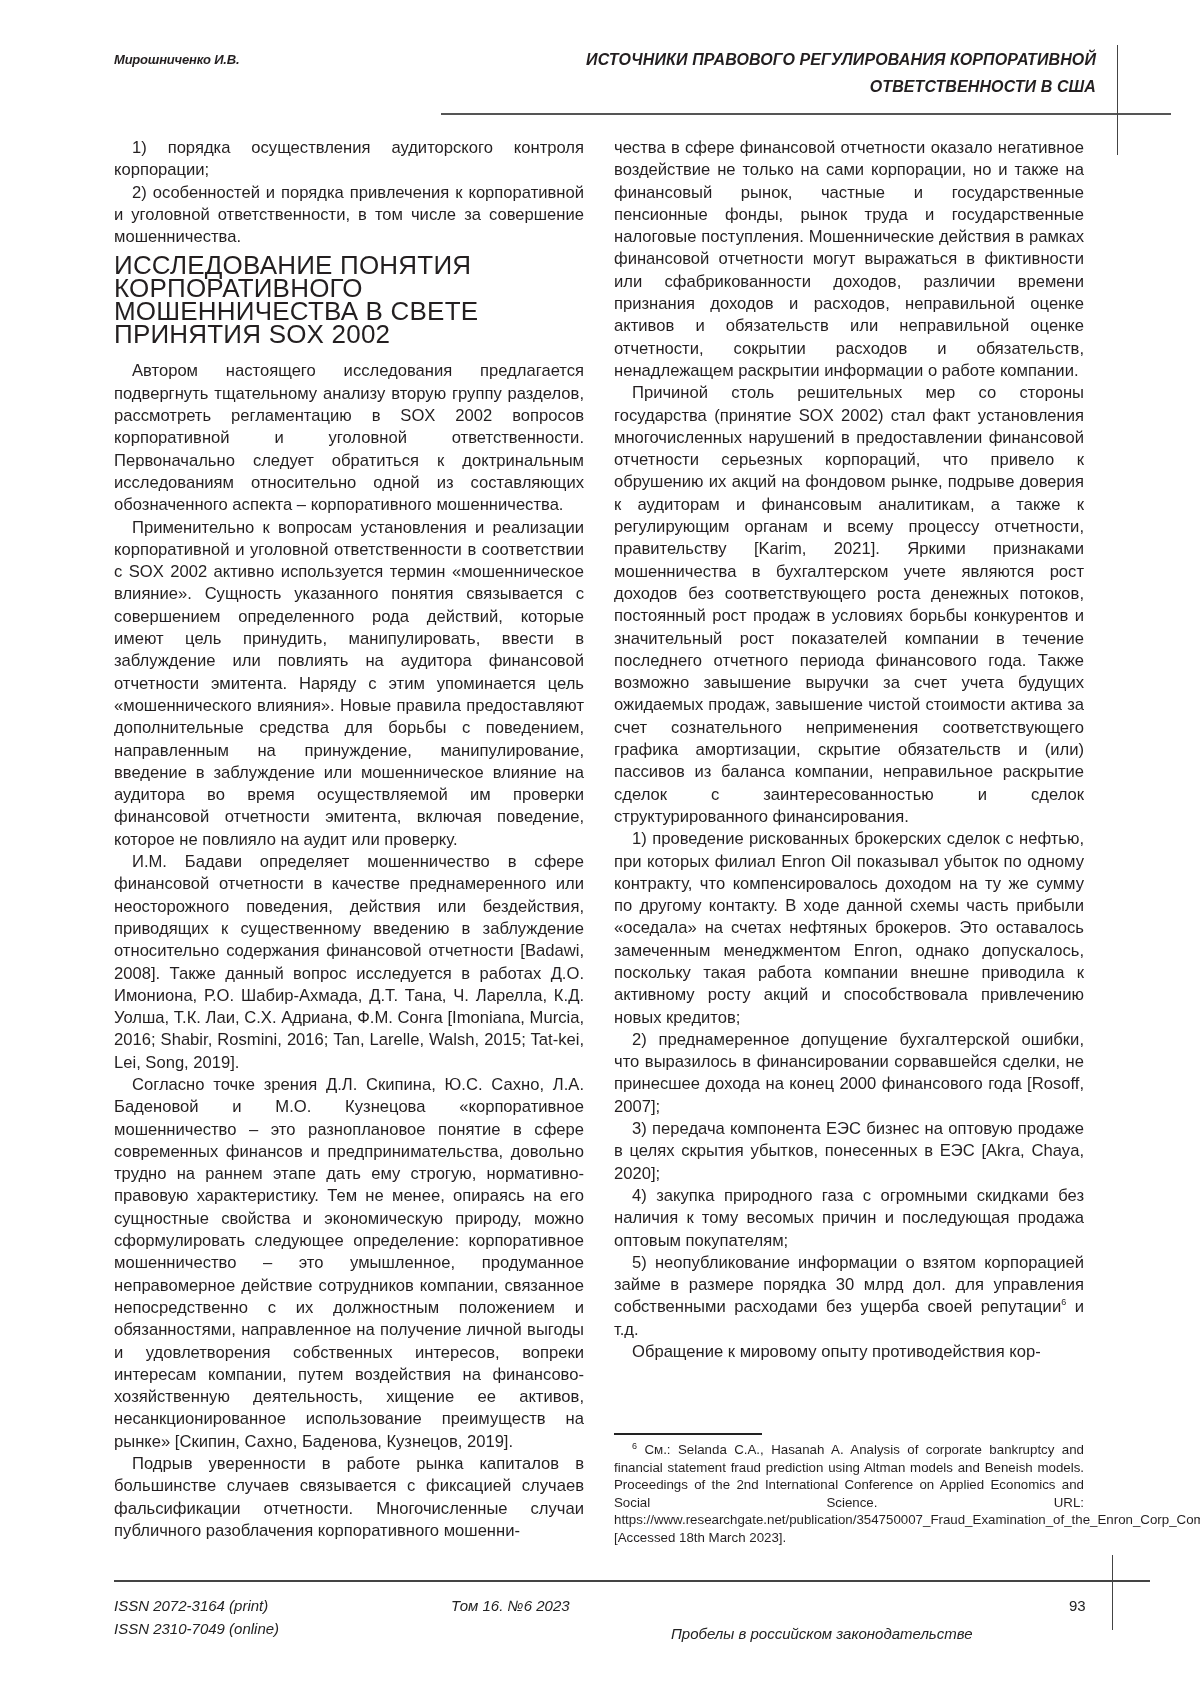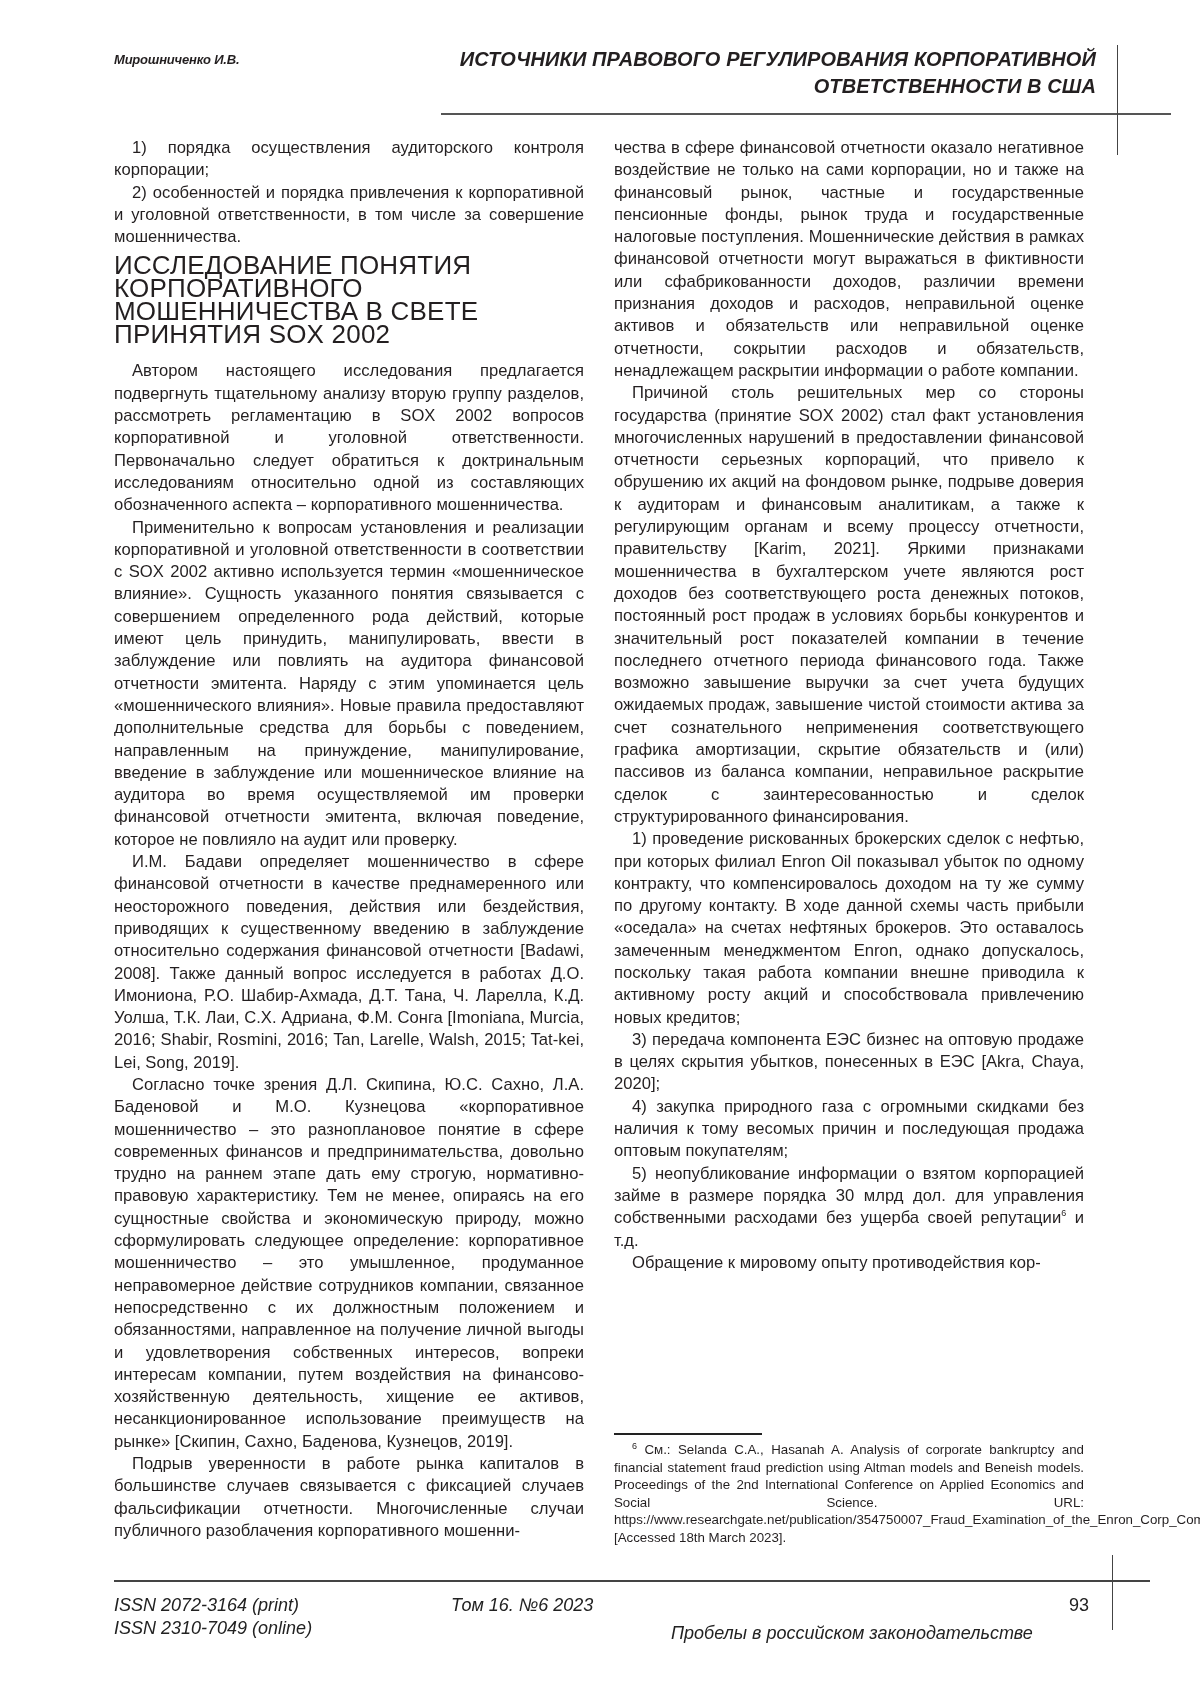--- a/index.html
+++ b/index.html
@@ -1,40 +1,40 @@
 <!DOCTYPE html>
 <html><head>
   <meta charset="utf-8">
   <style>
     html, body { margin: 0; padding: 0; background: #ffffff; }
     body { width: 1200px; height: 1697px; position: relative; overflow: hidden; color: #231f20;
            font-family: "DejaVu Sans", "Liberation Sans", sans-serif; }
 
     .running-head-author { position: absolute; left: 114px; top: 52px; font-size: 13px; font-weight: bold; font-style: italic; letter-spacing: -0.2px; font-family: "Liberation Sans", sans-serif; }
-    .running-head-title { position: absolute; right: 104px; top: 46px; width: 640px; text-align: right; font-size: 20px; font-weight: bold; font-style: italic; line-height: 27px; letter-spacing: 0.1px; font-family: "Liberation Sans", sans-serif; }
+    .running-head-title { position: absolute; right: 104px; top: 46px; width: 640px; text-align: right; font-size: 16px; font-weight: bold; font-style: italic; line-height: 27px; letter-spacing: 0.1px; font-family: "Liberation Sans", sans-serif; }
     .rule { position: absolute; background: #3a3a3a; }
     .rule-h-top { left: 441px; top: 113px; width: 730px; height: 2px; background: #555; }
     .rule-v-top { left: 1117px; top: 45px; width: 1px; height: 110px; background: #444; }
     .rule-h-bottom { left: 114px; top: 1580px; width: 1036px; height: 1.5px; background: #444; }
     .rule-v-bottom { left: 1112px; top: 1555px; width: 1px; height: 75px; background: #444; }
 
     .column { position: absolute; top: 137px; width: 470px; font-family: "Liberation Sans", sans-serif; font-size: 16.6px; line-height: 22.3px; text-align: justify; }
     .col-left { left: 114px; }
     .col-right { left: 614px; }
 
     .para { margin: 0; text-indent: 18px; hyphens: manual; }
     .para.flush { text-indent: 0; }
 
     .section-heading { margin: 6px 0 14px 0; font-size: 26px; line-height: 23px; font-weight: normal; text-transform: uppercase; text-align: left; letter-spacing: 0.2px; }
 
     .footnote-rule { position: absolute; left: 614px; top: 1433px; width: 148px; height: 2px; background: #222; }
     .footnote { position: absolute; left: 614px; top: 1441px; width: 470px; font-family: "Liberation Sans", sans-serif; font-size: 13.3px; line-height: 17.6px; text-align: justify; text-indent: 18px; }
     sup { font-size: 9px; line-height: 0; vertical-align: super; }
 
-    .footer-item { position: absolute; top: 1594px; font-family: "Liberation Sans", sans-serif; font-style: italic; font-size: 18px; line-height: 23px; color: #222; }
+    .footer-item { position: absolute; top: 1594px; font-family: "Liberation Sans", sans-serif; font-style: italic; font-size: 15px; line-height: 23px; color: #222; }
     .footer-issn { left: 114px; }
     .footer-volume { left: 451px; }
     .footer-journal { left: 671px; margin-top: 28px; }
     .footer-page { left: 1069px; font-style: normal; }
   </style>
 </head>
 <body>
 
 <div class="running-head-author">Мирошниченко И.В.</div>
 <div class="running-head-title">
@@ -52,20 +52,21 @@
   <p class="para">Применительно к вопросам установления и реализации корпоративной и уголовной ответственности в соответствии с SOX 2002 активно используется термин «мошенническое влияние». Сущность указанного понятия связывается с совершением определенного рода действий, которые имеют цель принудить, манипулировать, ввести в заблуждение или повлиять на аудитора финансовой отчетности эмитента. Наряду с этим упоминается цель «мошеннического влияния». Новые правила предоставляют дополнительные средства для борьбы с поведением, направленным на принуждение, манипулирование, введение в заблуждение или мошенническое влияние на аудитора во время осуществляемой им проверки финансовой отчетности эмитента, включая поведение, которое не повлияло на аудит или проверку.</p>
   <p class="para">И.М. Бадави определяет мошенничество в сфере финансовой отчетности в качестве преднамеренного или неосторожного поведения, действия или бездействия, приводящих к существенному введению в заблуждение относительно содержания финансовой отчетности [Badawi, 2008]. Также данный вопрос исследуется в работах Д.О. Имониона, Р.О. Шабир-Ахмада, Д.Т. Тана, Ч. Ларелла, К.Д. Уолша, Т.К. Лаи, С.Х. Адриана, Ф.М. Сонга [Imoniana, Murcia, 2016; Shabir, Rosmini, 2016; Tan, Larelle, Walsh, 2015; Tat-kei, Lei, Song, 2019].</p>
   <p class="para">Согласно точке зрения Д.Л. Скипина, Ю.С. Сахно, Л.А. Баденовой и М.О. Кузнецова «корпоративное мошенничество – это разноплановое понятие в сфере современных финансов и предпринимательства, довольно трудно на раннем этапе дать ему строгую, нормативно-правовую характеристику. Тем не менее, опираясь на его сущностные свойства и экономическую природу, можно сформулировать следующее определение: корпоративное мошенничество – это умышленное, продуманное неправомерное действие сотрудников компании, связанное непосредственно с их должностным положением и обязанностями, направленное на получение личной выгоды и удовлетворения собственных интересов, вопреки интересам компании, путем воздействия на финансово-хозяйственную деятельность, хищение ее активов, несанкционированное использование преимуществ на рынке» [Скипин, Сахно, Баденова, Кузнецов, 2019].</p>
   <p class="para">Подрыв уверенности в работе рынка капиталов в большинстве случаев связывается с фиксацией случаев фальсификации отчетности. Многочисленные случаи публичного разоблачения корпоративного мошенни-</p>
 </div>
 
 <div class="column col-right">
   <p class="para flush">чества в сфере финансовой отчетности оказало негативное воздействие не только на сами корпорации, но и также на финансовый рынок, частные и государственные пенсионные фонды, рынок труда и государственные налоговые поступления. Мошеннические действия в рамках финансовой отчетности могут выражаться в фиктивности или сфабрикованности доходов, различии времени признания доходов и расходов, неправильной оценке активов и обязательств или неправильной оценке отчетности, сокрытии расходов и обязательств, ненадлежащем раскрытии информации о работе компании.</p>
   <p class="para">Причиной столь решительных мер со стороны государства (принятие SOX 2002) стал факт установления многочисленных нарушений в предоставлении финансовой отчетности серьезных корпораций, что привело к обрушению их акций на фондовом рынке, подрыве доверия к аудиторам и финансовым аналитикам, а также к регулирующим органам и всему процессу отчетности, правительству [Karim, 2021]. Яркими признаками мошенничества в бухгалтерском учете являются рост доходов без соответствующего роста денежных потоков, постоянный рост продаж в условиях борьбы конкурентов и значительный рост показателей компании в течение последнего отчетного периода финансового года. Также возможно завышение выручки за счет учета будущих ожидаемых продаж, завышение чистой стоимости актива за счет сознательного неприменения соответствующего графика амортизации, скрытие обязательств и (или) пассивов из баланса компании, неправильное раскрытие сделок с заинтересованностью и сделок структурированного финансирования.</p>
   <p class="para">1) проведение рискованных брокерских сделок с нефтью, при которых филиал Enron Oil показывал убыток по одному контракту, что компенсировалось доходом на ту же сумму по другому контакту. В ходе данной схемы часть прибыли «оседала» на счетах нефтяных брокеров. Это оставалось замеченным менеджментом Enron, однако допускалось, поскольку такая работа компании внешне приводила к активному росту акций и способствовала привлечению новых кредитов;</p>
+  <p class="para">2) преднамеренное допущение бухгалтерской ошибки, что выразилось в финансировании сорвавшейся сделки, не принесшее дохода на конец 2000 финансового года [Rosoff, 2007];</p>
   <p class="para">3) передача компонента ЕЭС бизнес на оптовую продаже в целях скрытия убытков, понесенных в ЕЭС [Akra, Chaya, 2020];</p>
   <p class="para">4) закупка природного газа с огромными скидками без наличия к тому весомых причин и последующая продажа оптовым покупателям;</p>
   <p class="para"><span>5) неопубликование информации о взятом корпорацией займе в размере порядка 30 млрд дол. для управления собственными расходами без ущерба своей репутации</span><sup>6</sup><span> и т.д.</span></p>
   <p class="para">Обращение к мировому опыту противодействия кор-</p>
 </div>
 
 <div class="footnote-rule"></div>
 <div class="footnote"><sup>6</sup><span> См.: Selanda C.A., Hasanah A. Analysis of corporate bankruptcy and financial statement fraud prediction using Altman models and Beneish models. Proceedings of the 2nd International Conference on Applied Economics and Social Science. URL: https://www.researchgate.net/publication/354750007_Fraud_Examination_of_the_Enron_Corp_Company/ [Accessed 18th March 2023].</span></div>
 
 <div class="rule rule-h-bottom"></div>

